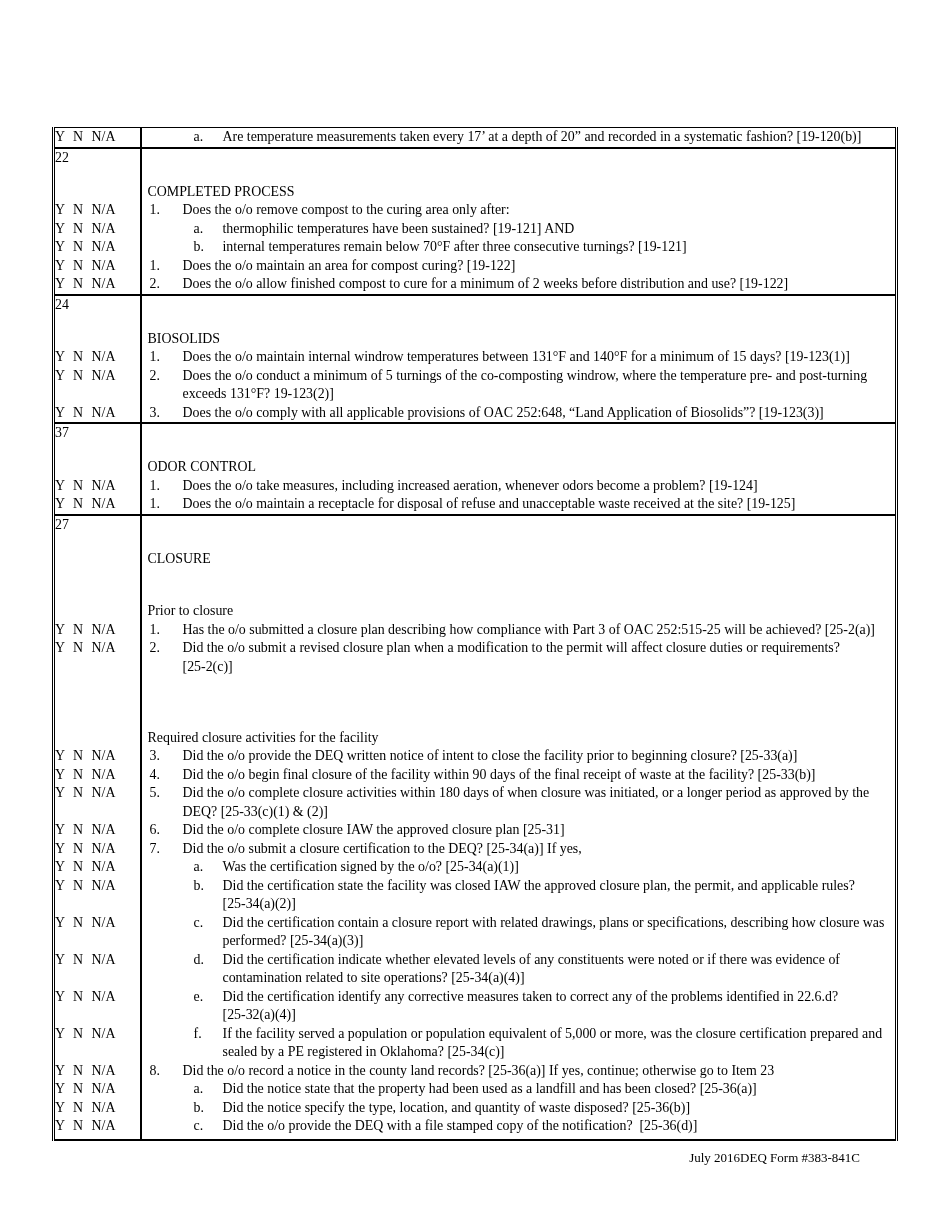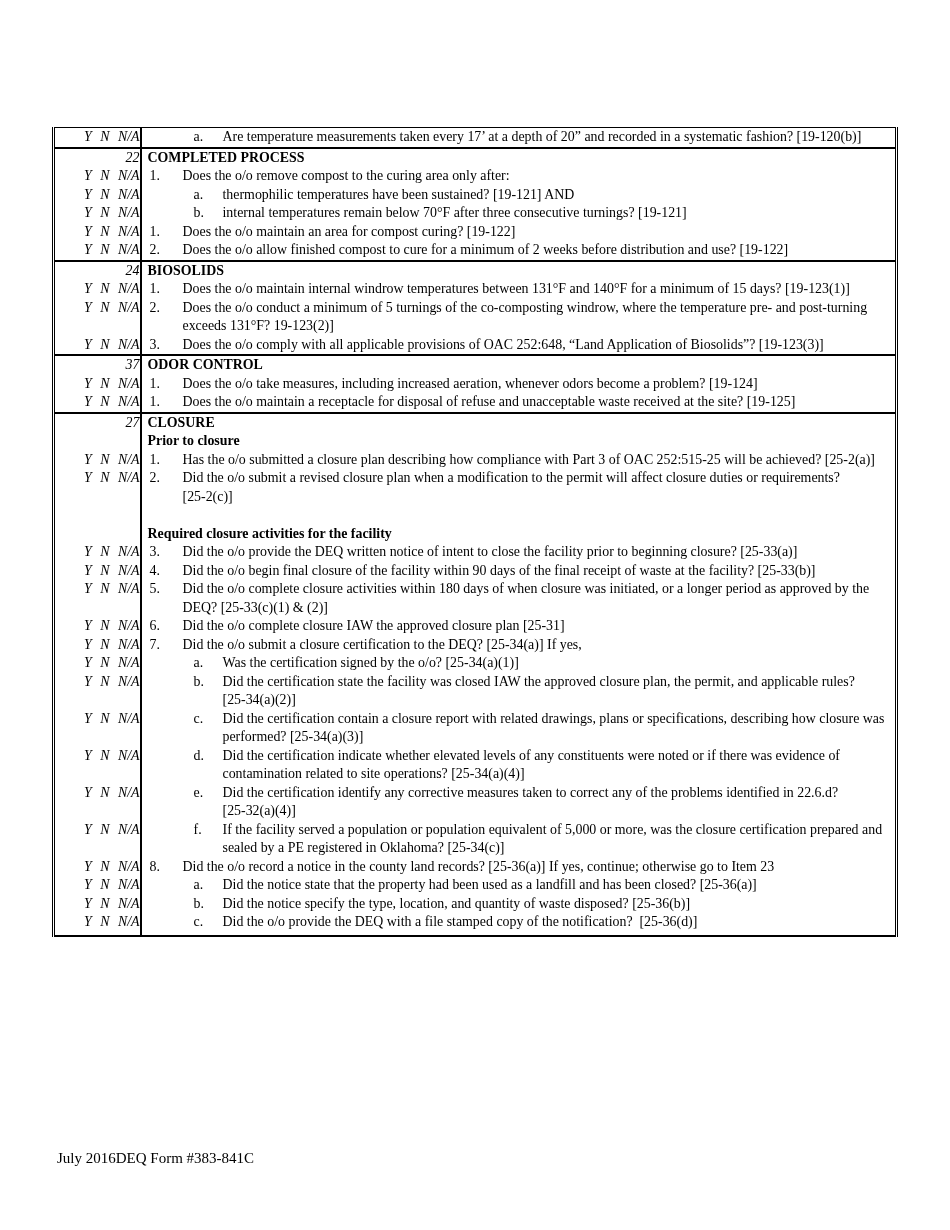--- a/index.html
+++ b/index.html
@@ -34,43 +34,42 @@
     border-left:3px double var(--border);
     border-right:3px double var(--border);
     border-top:1px solid var(--border);
     border-bottom:2px solid var(--border);
     font-size:13.9px;
     line-height:18.5px;
   }
   td{ vertical-align:top; padding:0; }
   td.col-left{
     width:87px;
-    text-align:right;
+    text-align:left;
     border-right:2px solid var(--border);
     word-spacing:5px;
     white-space:nowrap;
-    font-style:italic;
   }
   tr.sep td{ border-top:2px solid var(--border); }
   tr:last-child td{ padding-bottom:3px; }
   .line{ position:relative; white-space:nowrap; }
-  .bold{ font-weight:bold; }
+  .bold{ font-weight:normal;margin-top:34px; }
   .head{ padding-left:6px; }
   .ind1{ padding-left:41px; }
   .ind2{ padding-left:81px; }
   .marker{ position:absolute; }
   .ind1 > .marker{ left:8px; }
   .ind2 > .marker{ left:52px; }
   tr.blank td{ height:18.5px; }
   .doc-footer{
     position:absolute;
     left:57px; right:90px; top:1150px;
     display:flex;
-    justify-content:flex-start;
-    font-size:15px;
+    justify-content:flex-end;
+    font-size:13px;
   }
 </style>
 </head>
 <body>
 
 <div class="page">
 
   <div class="doc-header">
   </div>
 

